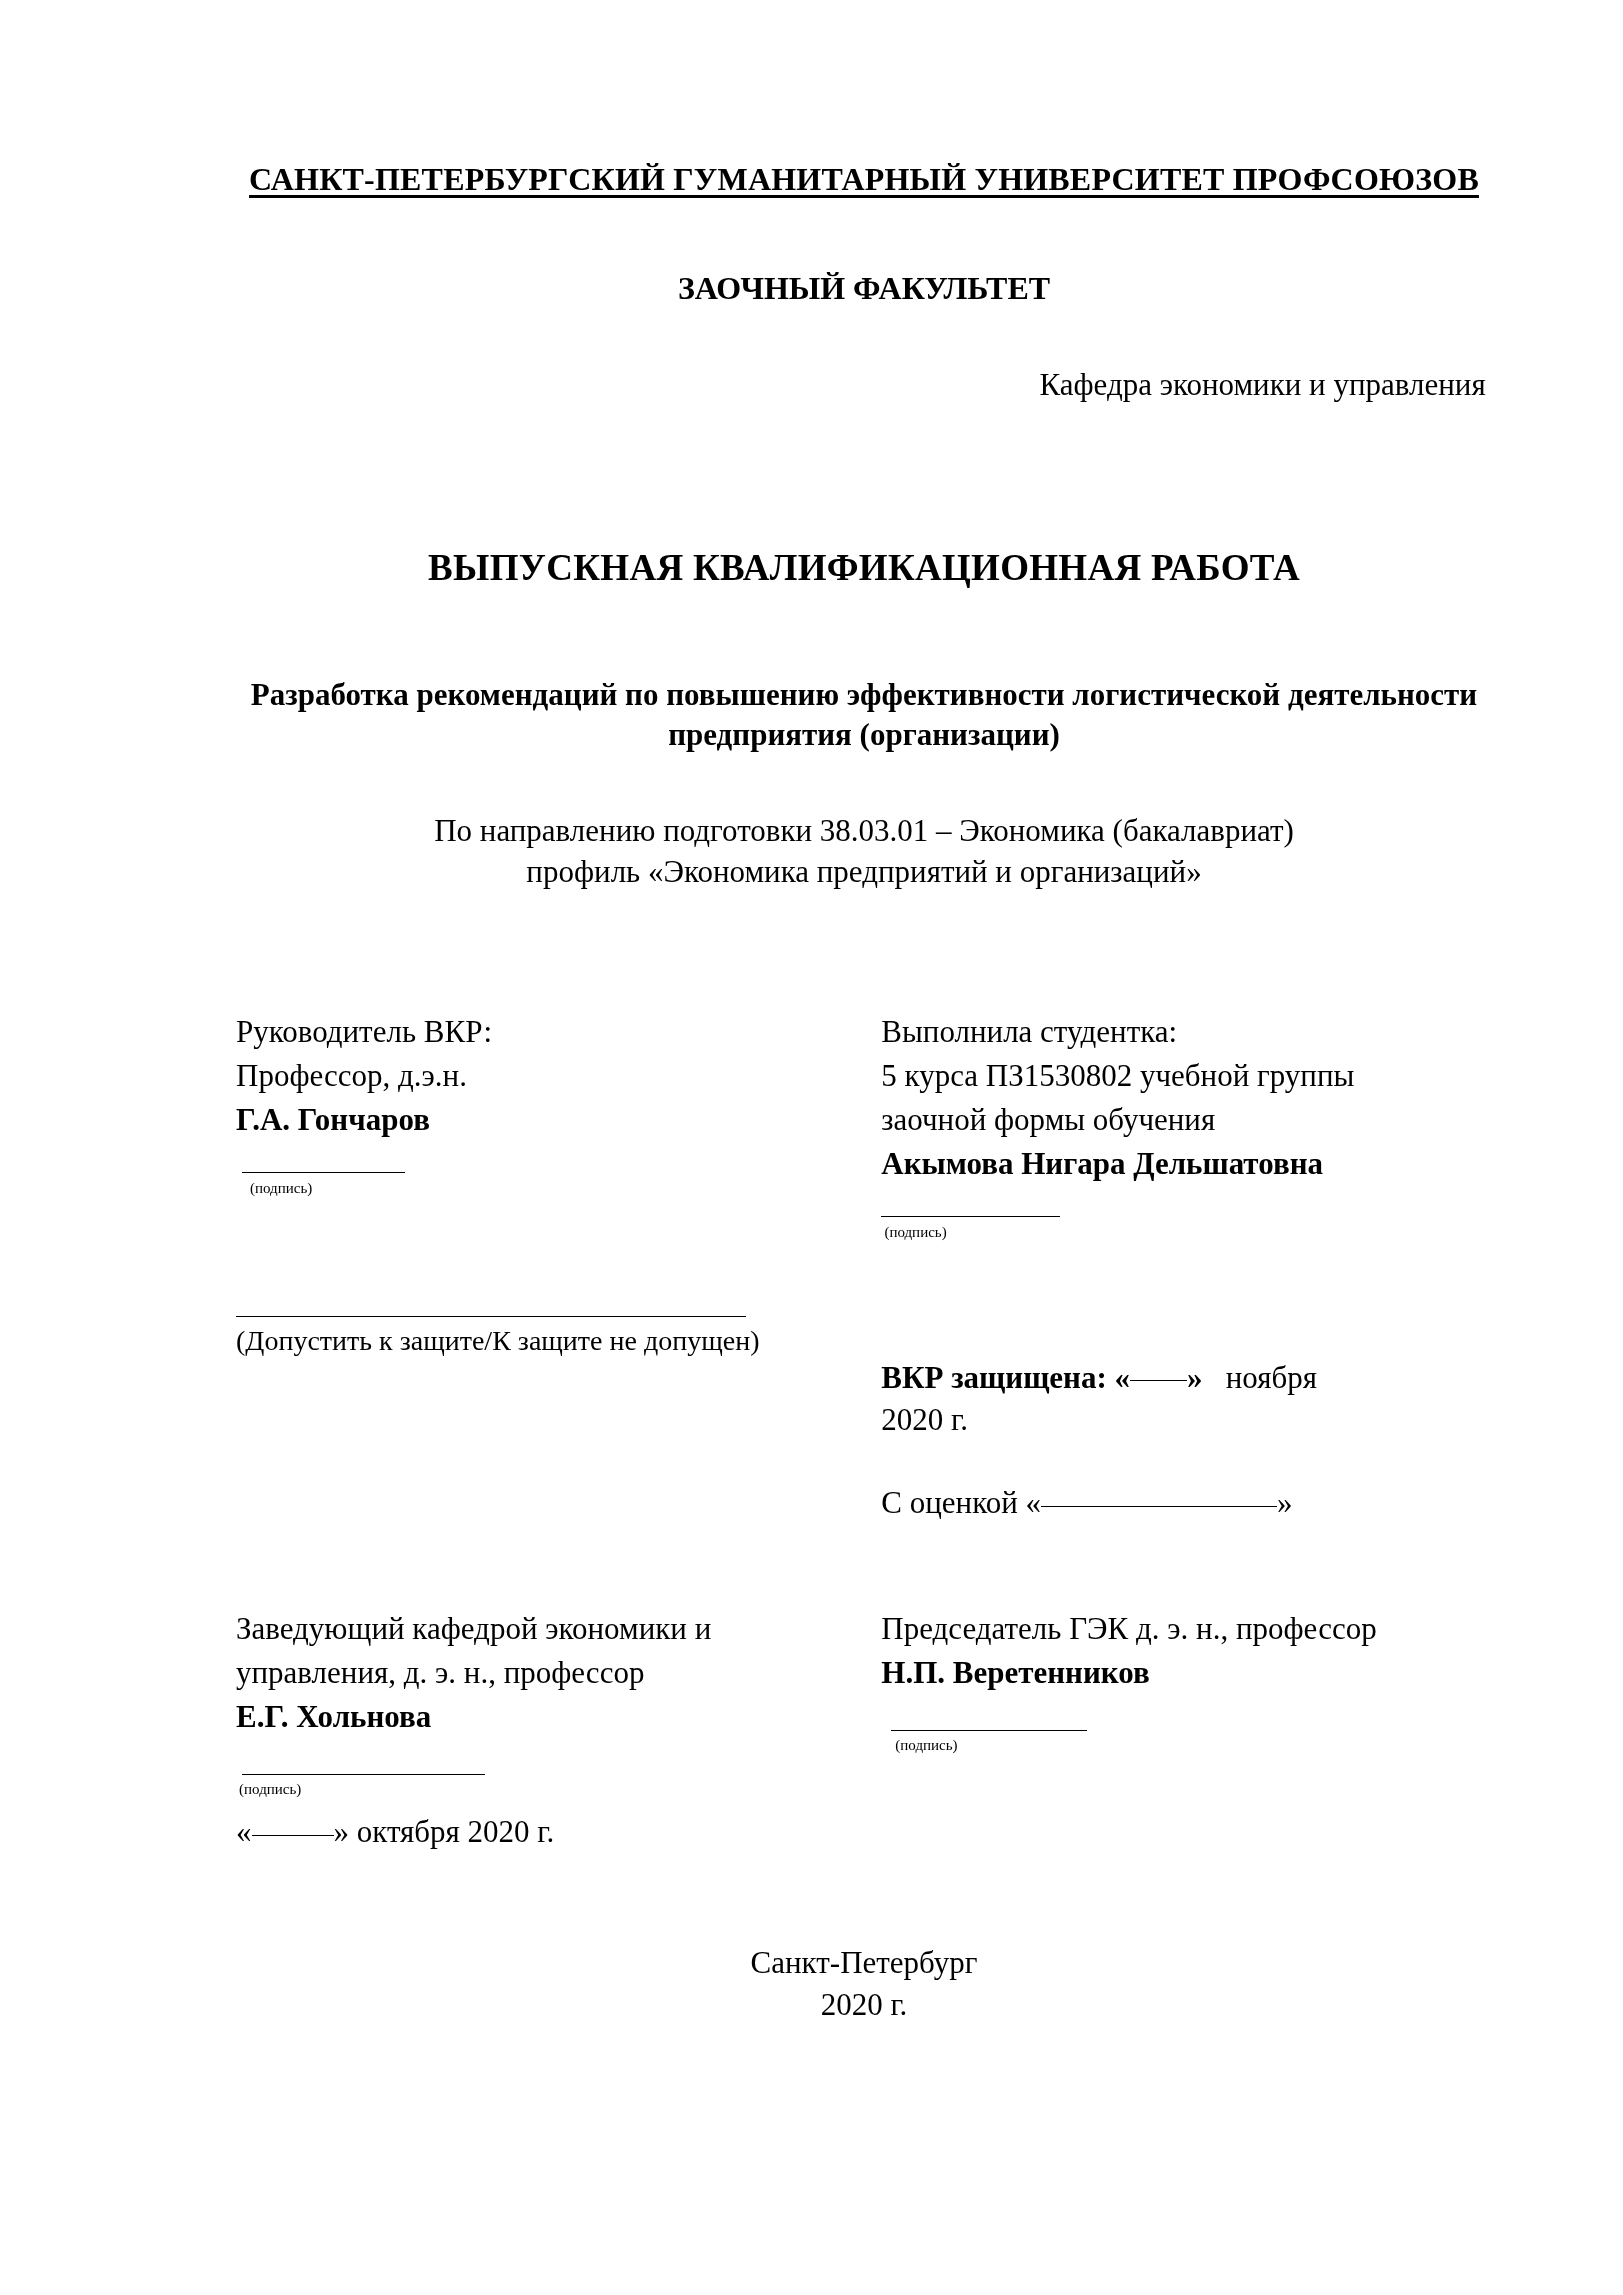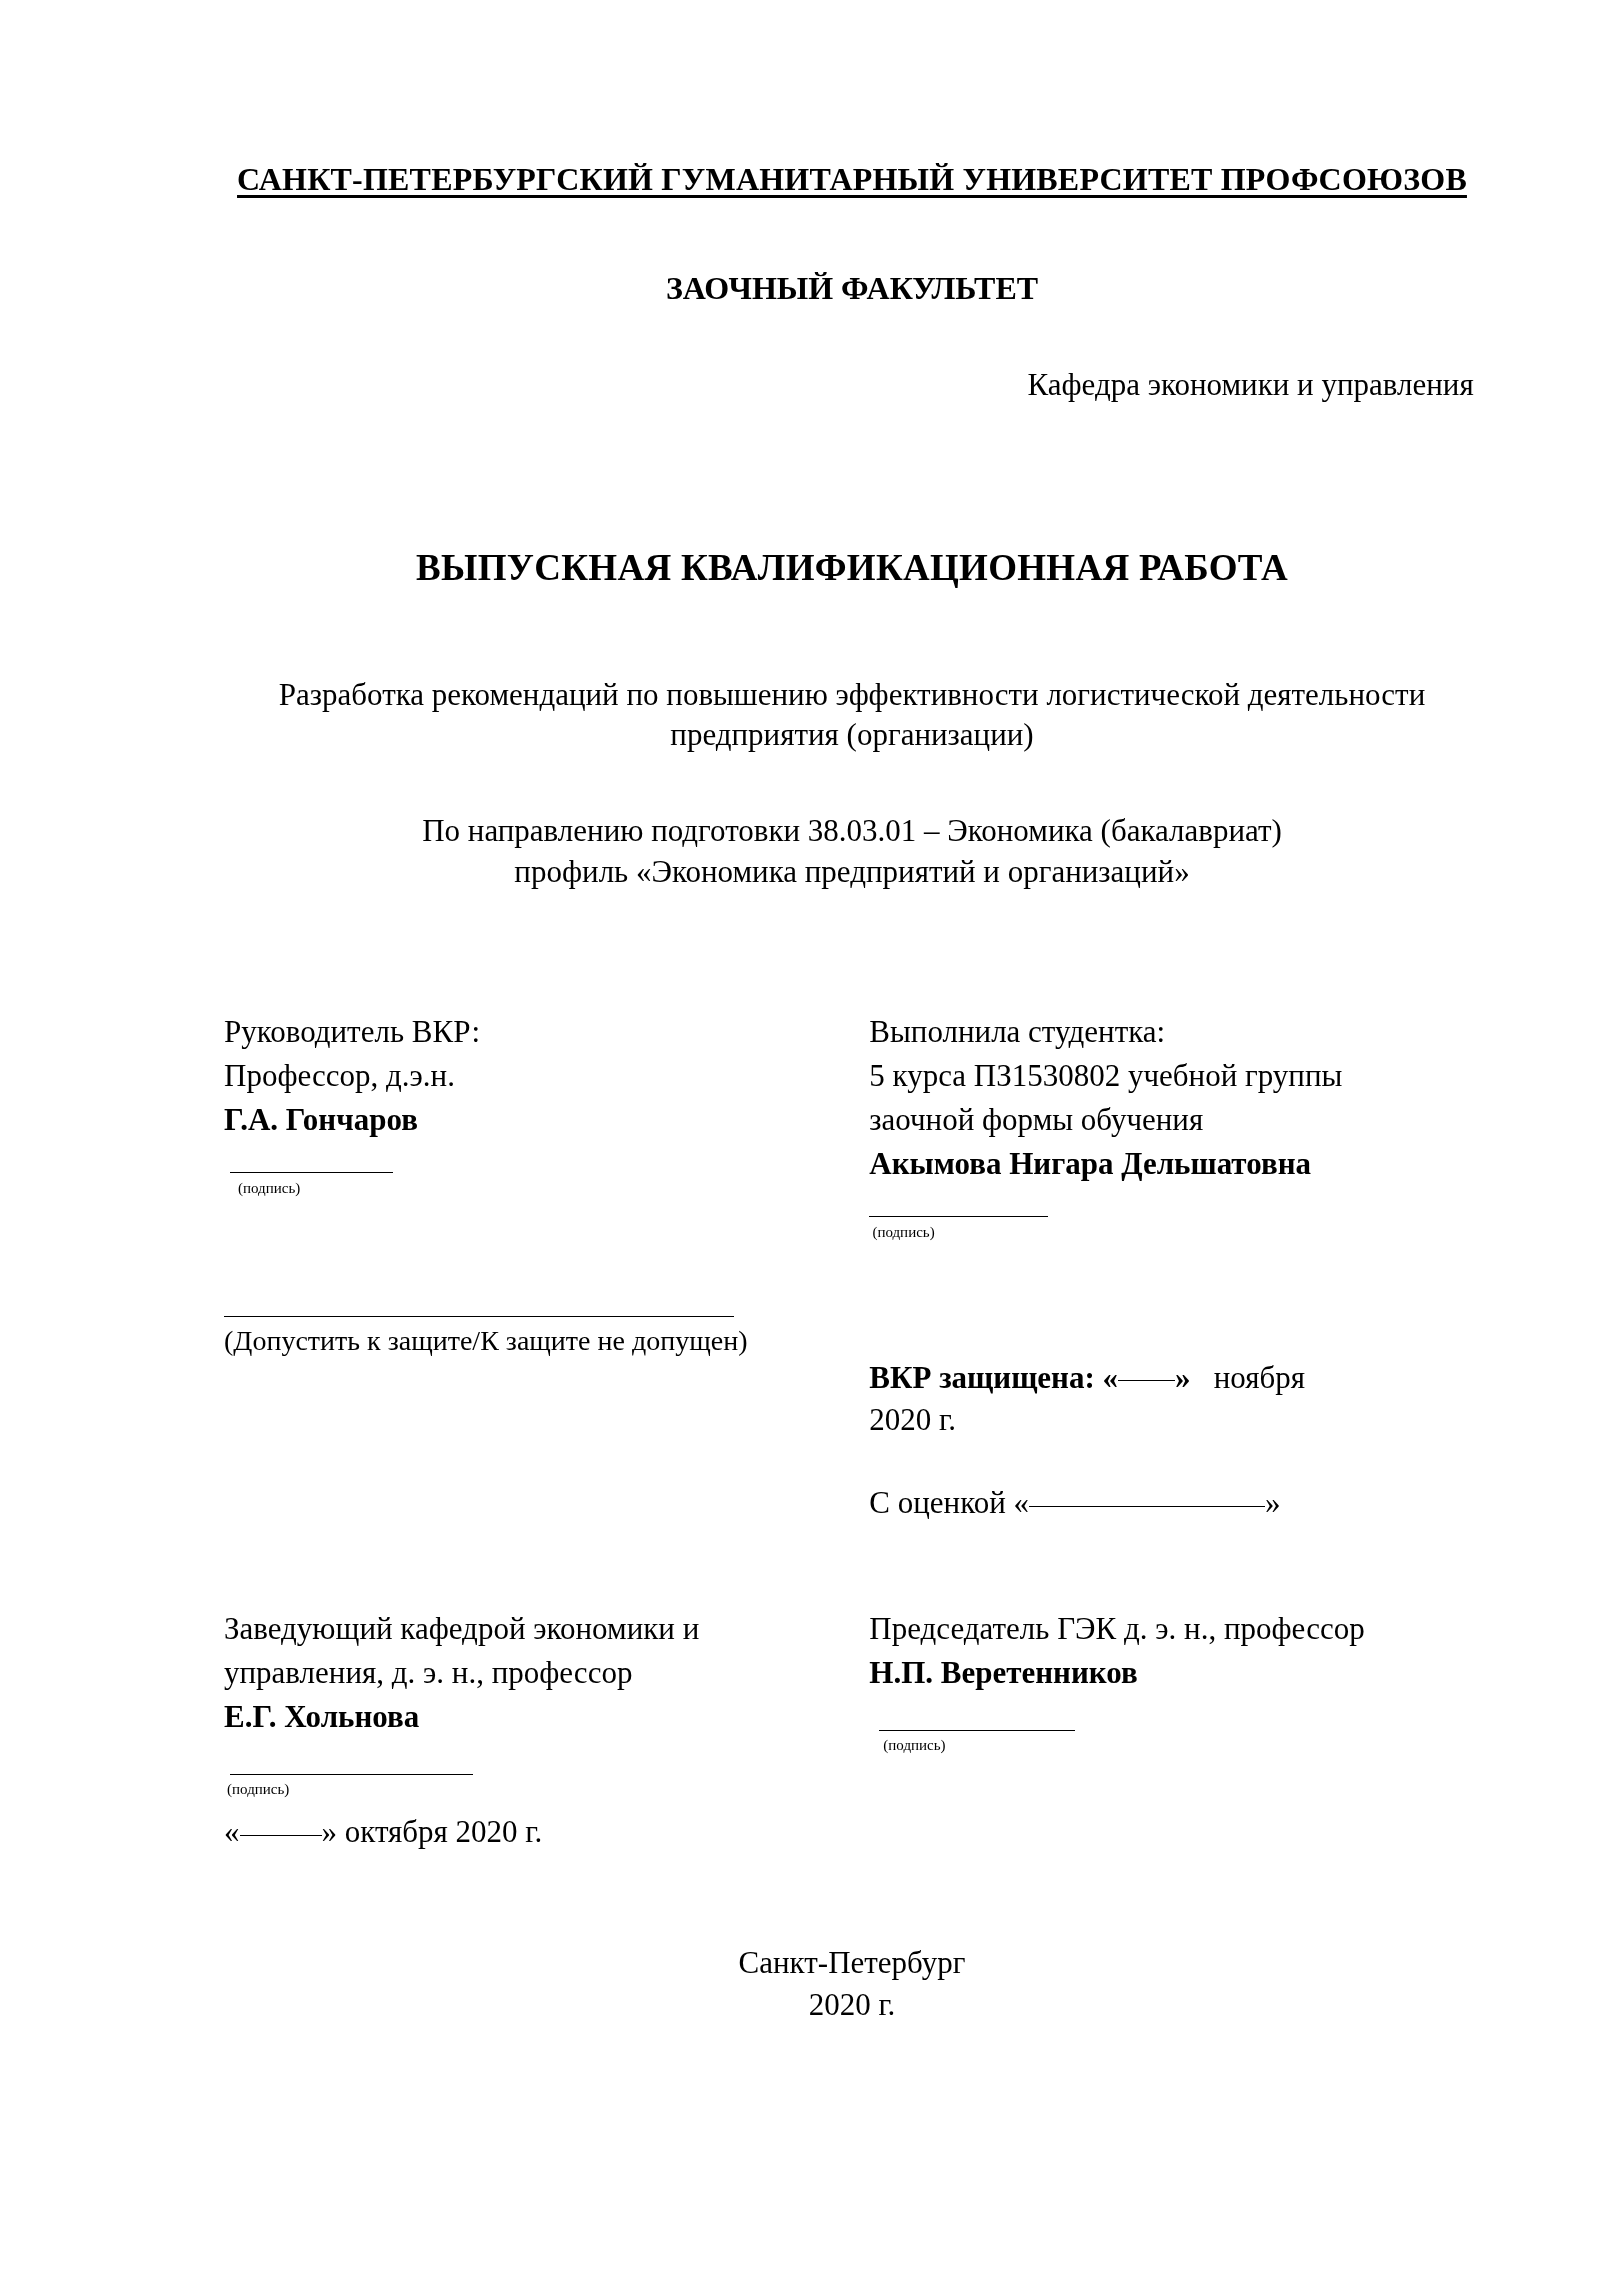--- a/index.html
+++ b/index.html
@@ -16,21 +16,21 @@
     width: 1623px;
     height: 2295px;
     margin: 0 auto;
     background: #ffffff;
     box-sizing: border-box;
     padding: 0;
     overflow: hidden;
   }
   .content {
     position: absolute;
-    left: 224px;
+    left: 236px;
     top: 0;
     width: 1256px;
   }
 
   
   .univ-title {
     margin-top: 161px;
     text-align: center;
     font-weight: bold;
     font-size: 32px;
@@ -55,21 +55,21 @@
   .work-type {
     margin-top: 143px;
     text-align: center;
     font-weight: bold;
     font-size: 37px;
     letter-spacing: 0.3px;
   }
   .work-title {
     margin-top: 86px;
     text-align: center;
-    font-weight: normal;
+    font-weight: bold;
     font-size: 31px;
     line-height: 1.3;
     padding: 0 3.1px;
   }
   .program {
     margin-top: 55px;
     text-align: center;
     font-size: 31px;
     line-height: 1.32;
   }

